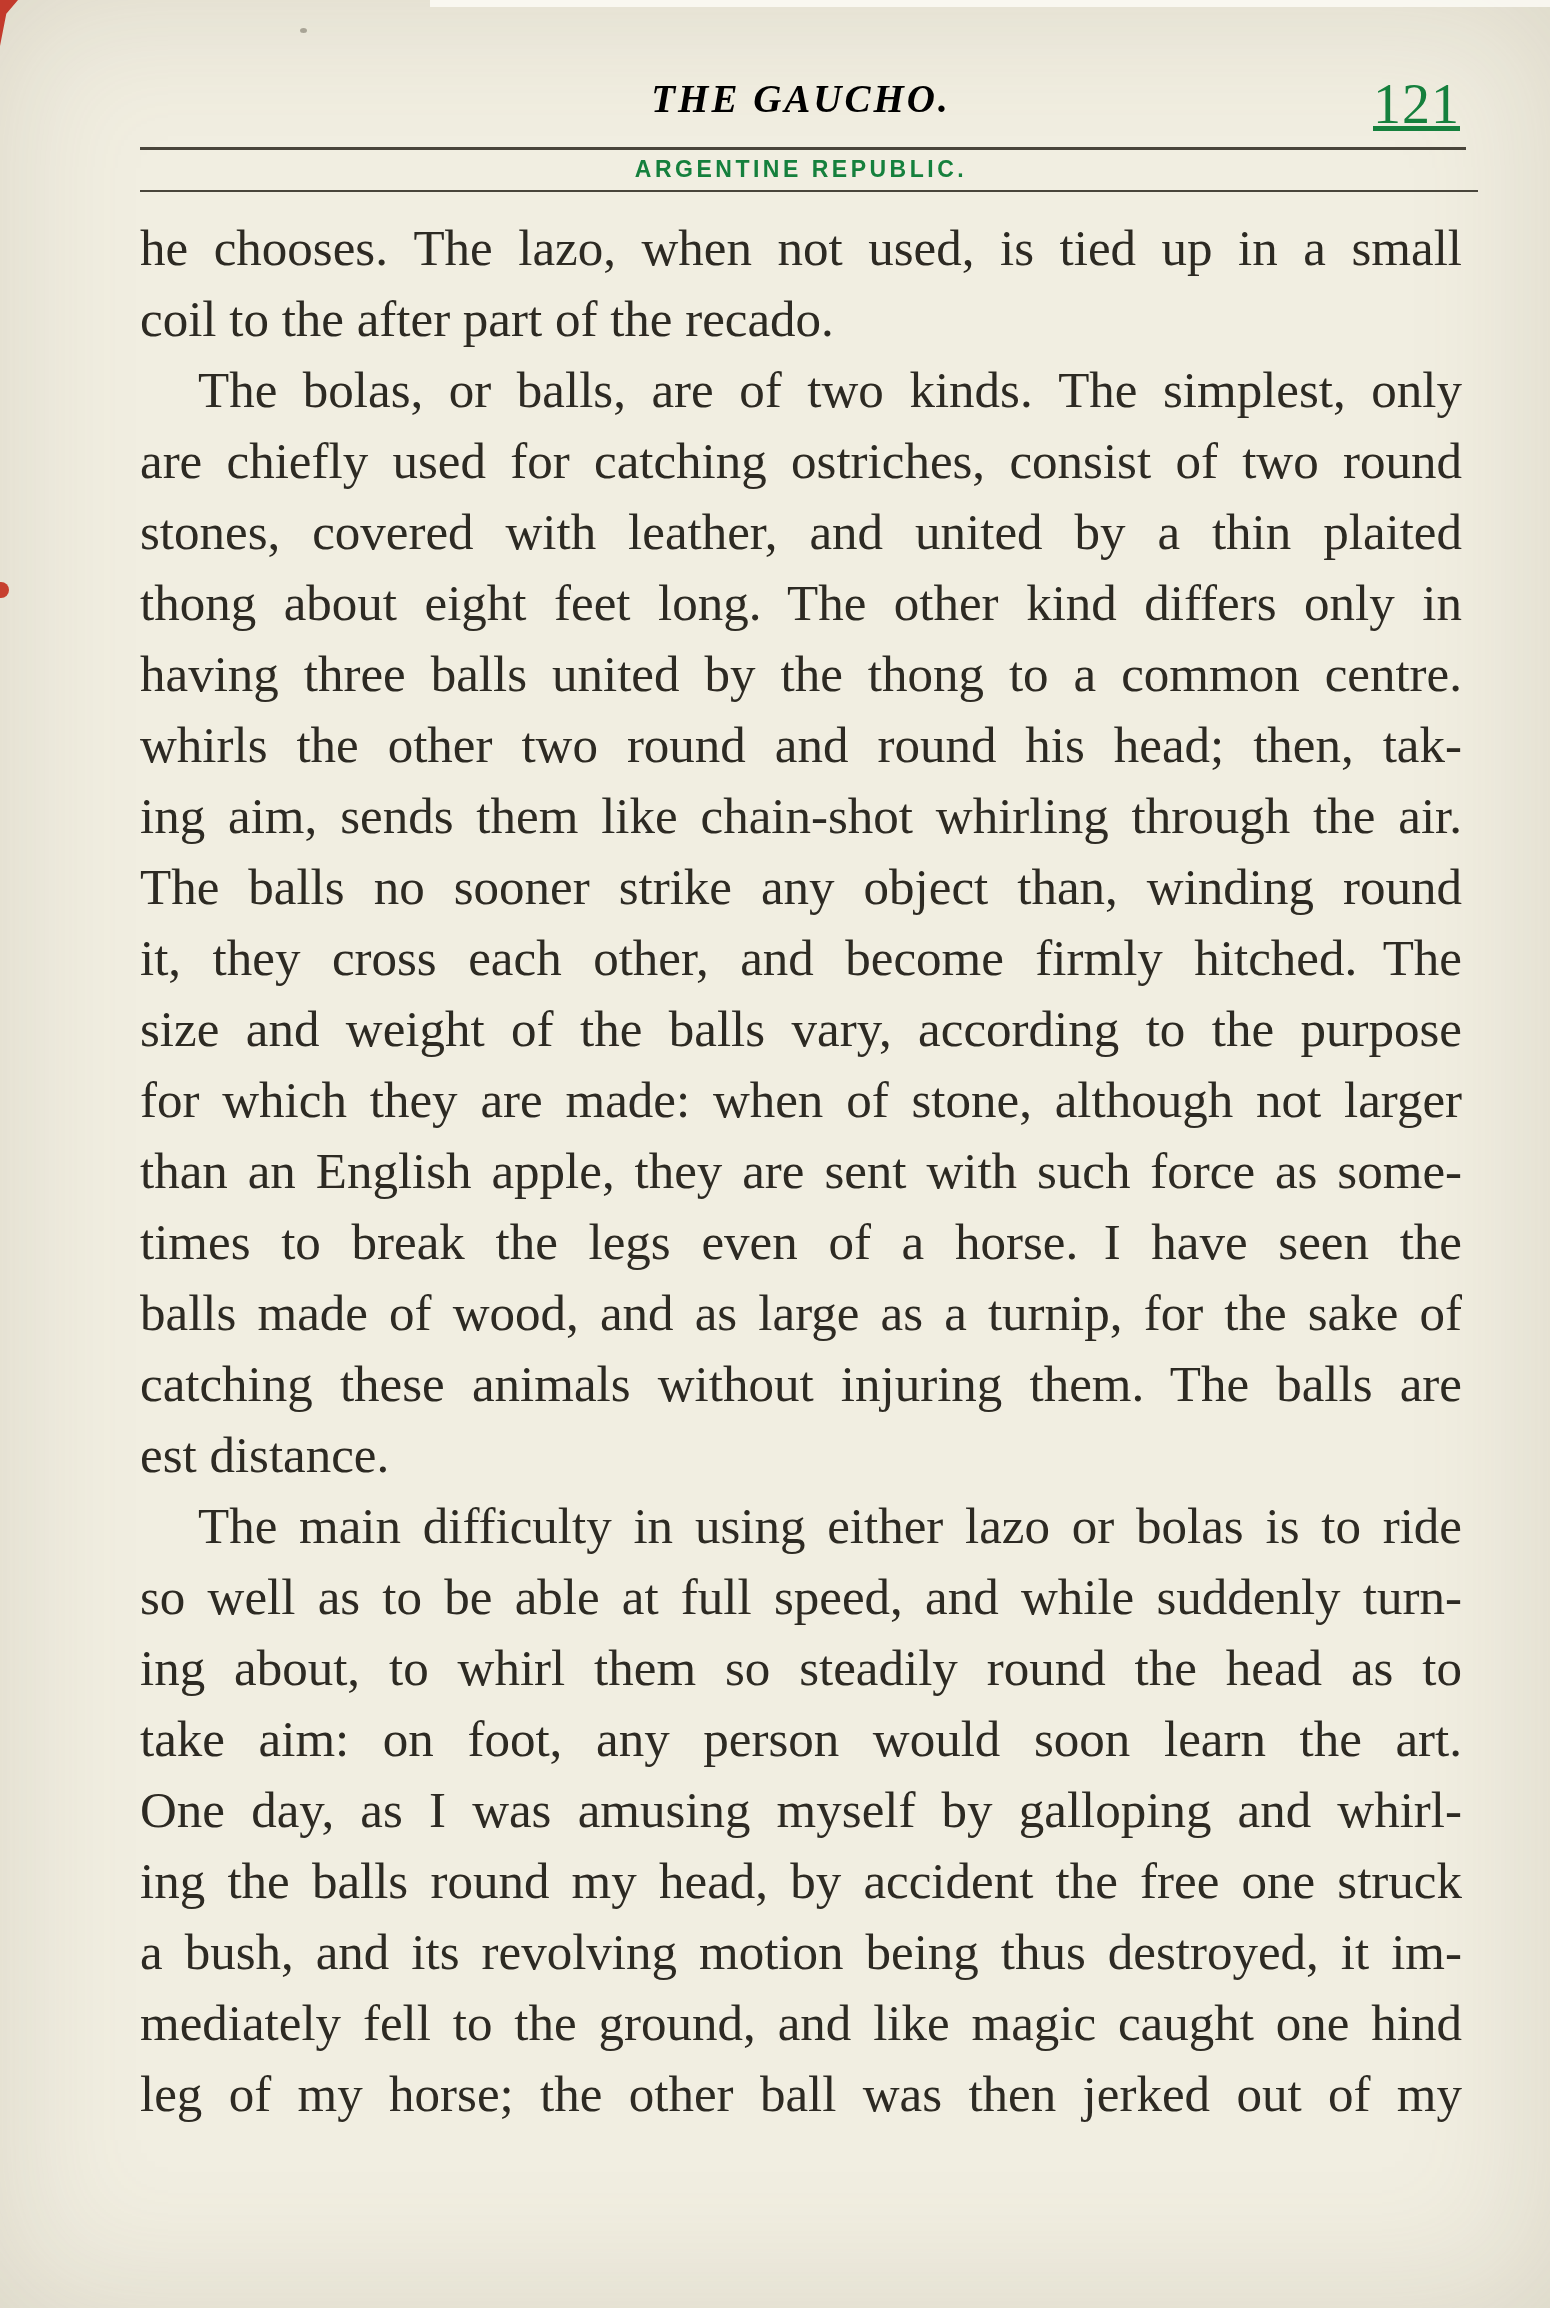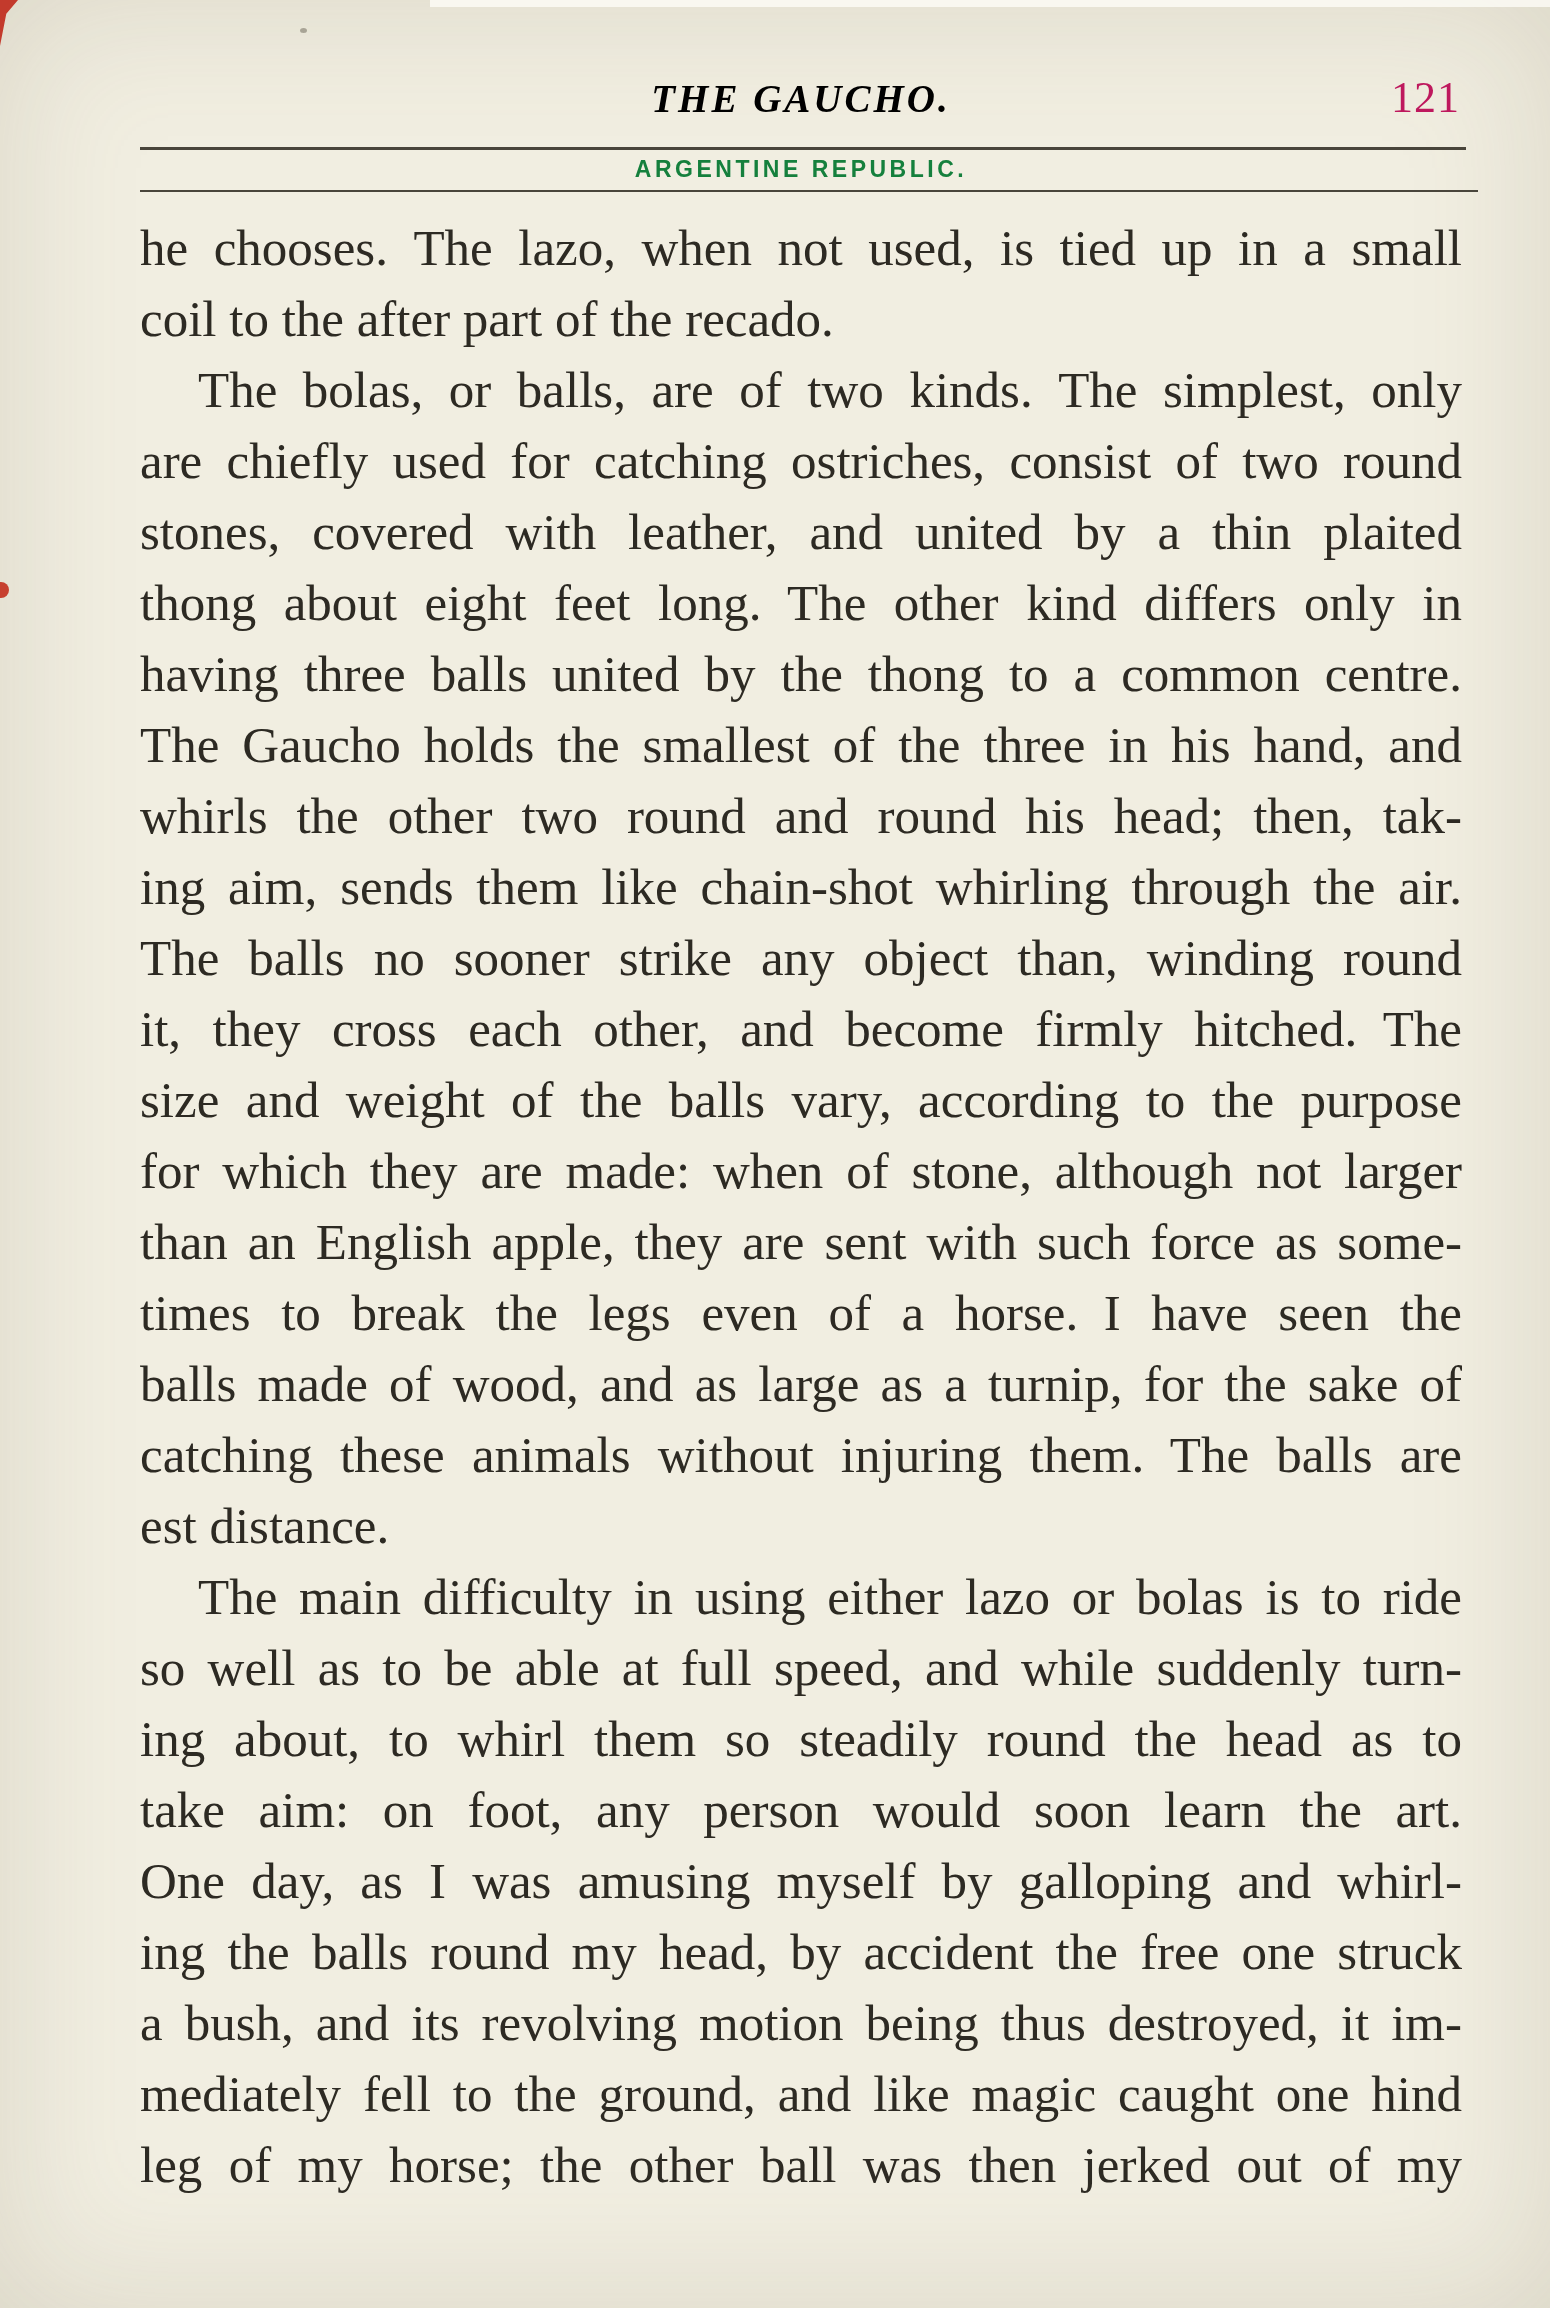--- a/index.html
+++ b/index.html
@@ -58,23 +58,24 @@
     text-align: center;
     font-style: italic;
     font-weight: bold;
     font-size: 39px;
     letter-spacing: 3px;
     color: #000000;
   }
   .page-number {
     position: absolute;
     right: 2px; top: -4px;
-    font-size: 44px;
+    font-size: 56px;
     letter-spacing: 1px;
-    color: #be185d;
+    color: #15803d;
+    text-decoration: underline;
   }
   .rule {
     position: absolute;
     left: 140px;
     background: #49453b;
   }
   .rule-top {
     top: 147px;
     width: 1326px;
     height: 3px;
@@ -138,21 +139,20 @@
   <div class="rule rule-bottom"></div>
 
   <div class="body-text">
     <div class="line">he chooses. The lazo, when not used, is tied up in a small</div>
     <div class="line para-end">coil to the after part of the recado.</div>
     <div class="line indent">The bolas, or balls, are of two kinds. The simplest, only</div>
     <div class="line">are chiefly used for catching ostriches, consist of two round</div>
     <div class="line">stones, covered with leather, and united by a thin plaited</div>
     <div class="line">thong about eight feet long. The other kind differs only in</div>
     <div class="line">having three balls united by the thong to a common centre.</div>
-    <div class="line">The Gaucho holds the smallest of the three in his hand, and</div>
     <div class="line">whirls the other two round and round his head; then, tak-</div>
     <div class="line">ing aim, sends them like chain-shot whirling through the air.</div>
     <div class="line">The balls no sooner strike any object than, winding round</div>
     <div class="line">it, they cross each other, and become firmly hitched. The</div>
     <div class="line">size and weight of the balls vary, according to the purpose</div>
     <div class="line">for which they are made: when of stone, although not larger</div>
     <div class="line">than an English apple, they are sent with such force as some-</div>
     <div class="line">times to break the legs even of a horse. I have seen the</div>
     <div class="line">balls made of wood, and as large as a turnip, for the sake of</div>
     <div class="line">catching these animals without injuring them. The balls are</div>

